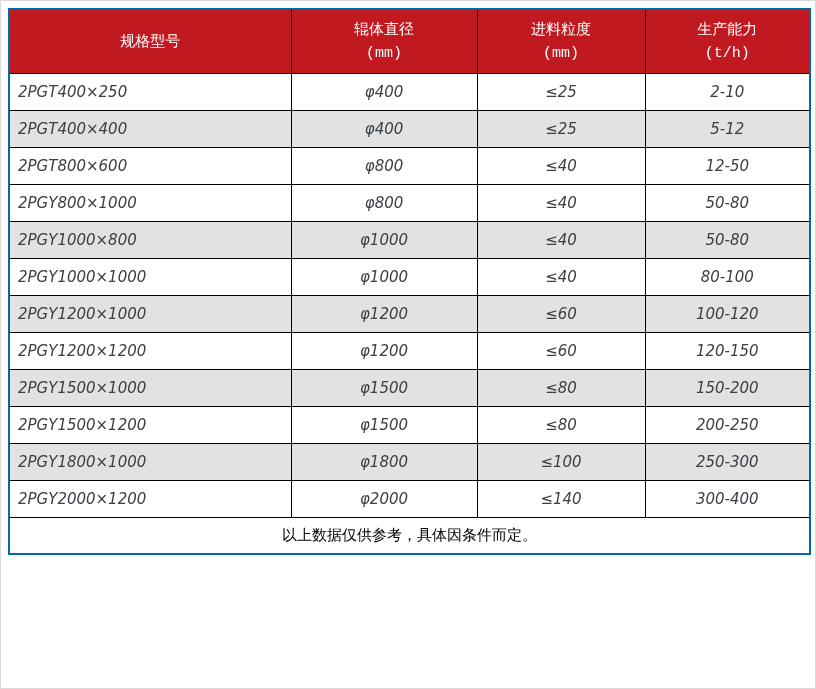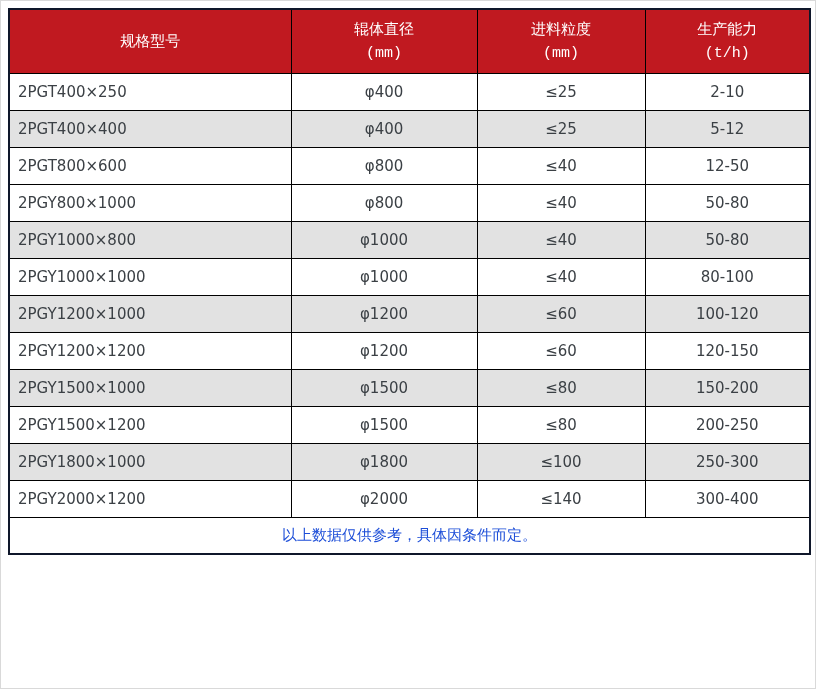--- a/index.html
+++ b/index.html
@@ -11,21 +11,21 @@
     width: 816px; height: 689px;
     box-sizing: border-box;
     border: 1px solid #d9d9d9;
     background: #ffffff;
   }
   table.spec-table {
     border-collapse: collapse;
     table-layout: fixed;
     width: 801px;
     margin: 7px 0 0 7px;
-    border: 2px solid #0f172a;
+    border: 2px solid #0369a1;
     padding-left: 27px;
   }
   .spec-table th, .spec-table td {
     border: 1px solid #000000;
     box-sizing: border-box;
     overflow: hidden;
     white-space: nowrap;
   }
   .spec-table thead th {
     background: #c01920;
@@ -40,30 +40,31 @@
   .hdr-line { line-height: 24px; }
   .unit-line { line-height: 22px; margin-top: 2px; font-family: Liberation Mono, monospace; }
   .spec-table tbody td {
     height: 37px;
     font-size: 15px;
     color: #3b4045;
     text-align: center;
     vertical-align: middle;
     background: #ffffff;
     padding: 0;
+    font-style: italic;
   }
   .spec-table td.model-cell {
     text-align: left;
     padding-left: 8px;
   }
   .spec-table tbody tr.stripe td { background: #e2e2e2; margin-top: 46px; }
   .spec-table tfoot td {
     height: 37px;
     font-size: 15px;
-    color: #1d4ed8;
+    color: #000000;
     text-align: center;
     vertical-align: middle;
     background: #ffffff;
   }
 </style>
 </head>
 <body>
 
 <div class="canvas">
   <table class="spec-table">

